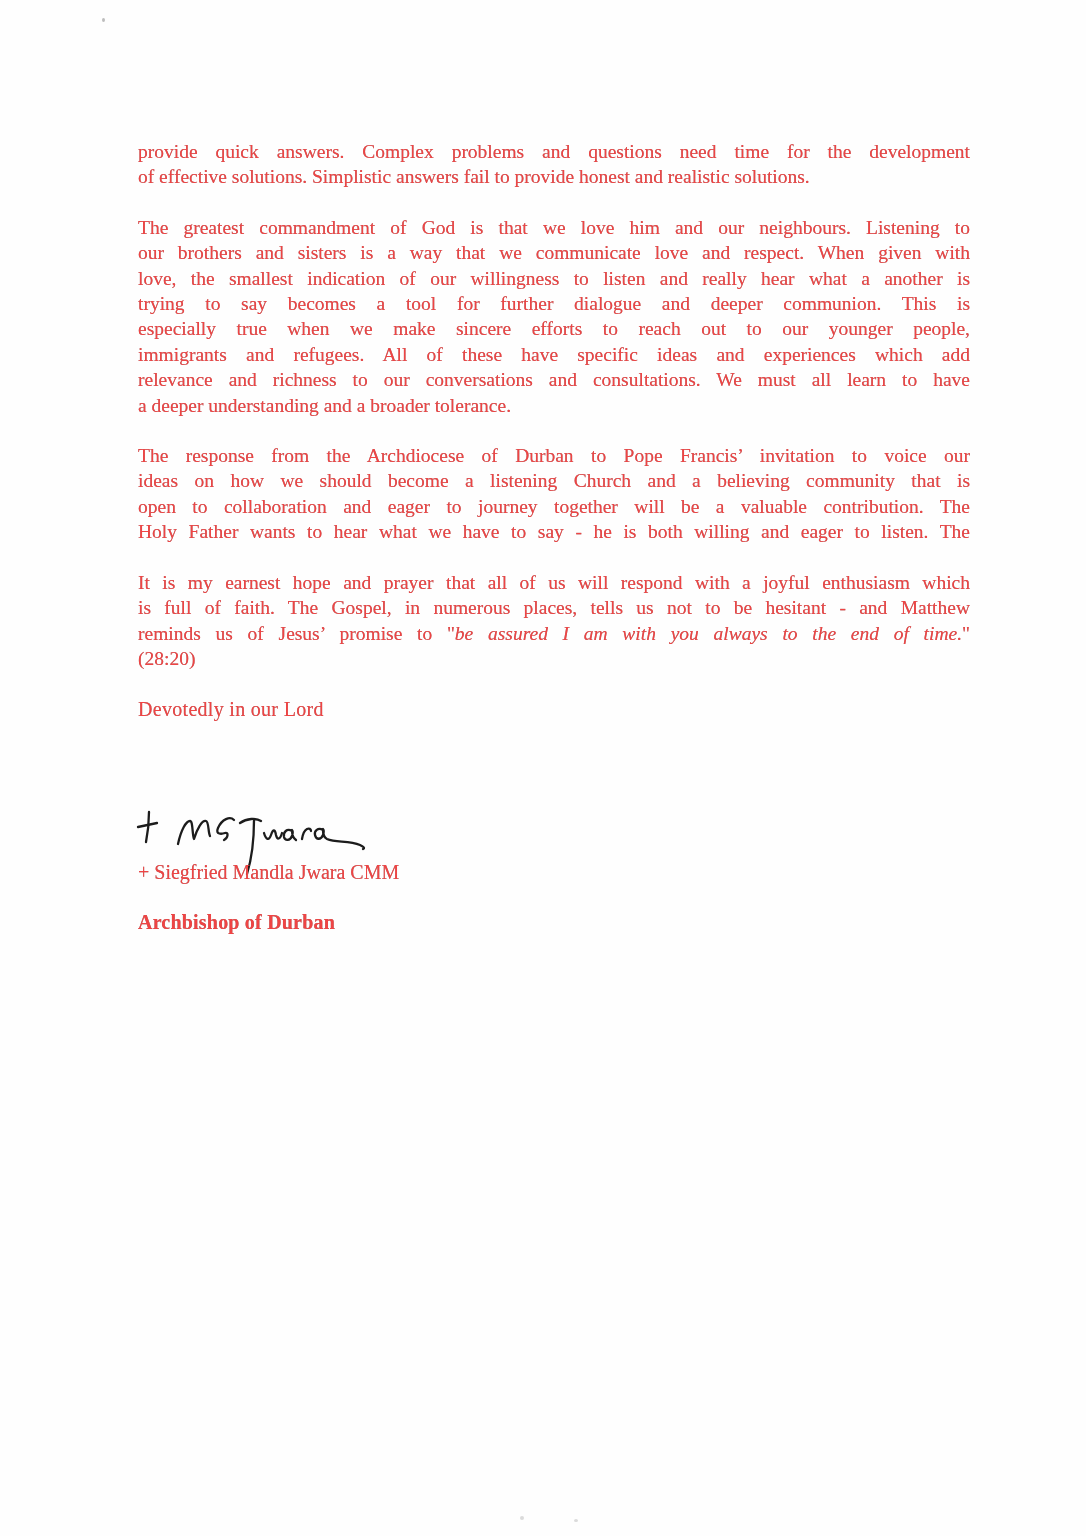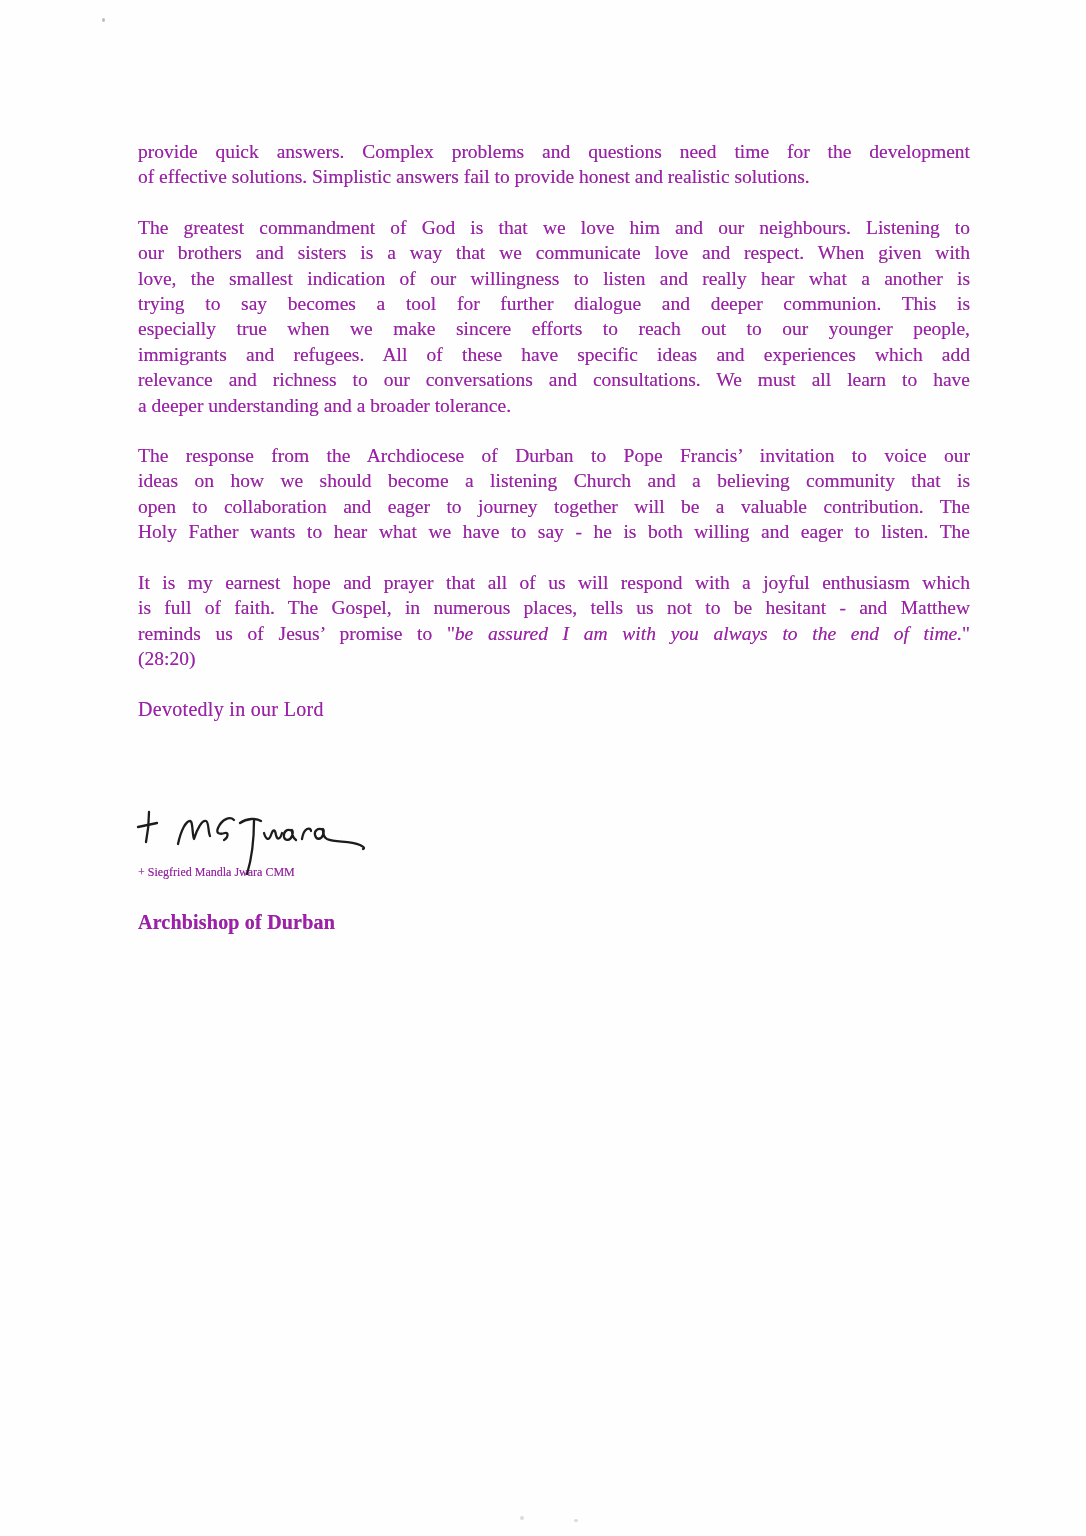--- a/index.html
+++ b/index.html
@@ -5,21 +5,21 @@
   * { margin: 0; padding: 0; box-sizing: border-box; }
   html, body { background: #e8e8e8; }
   .page {
     position: relative;
     width: 1086px;
     height: 1536px;
     background: #fefefe;
     margin: 0 auto;
     overflow: hidden;
     font-family: "Liberation Serif", "DejaVu Serif", serif;
-    color: #a21caf;
+    color: #ef4444;
   }
   .content {
     position: absolute;
     left: 138px;
     top: 139px;
     width: 832px;
   }
   .para { margin-bottom: 25px; }
   .line {
     font-size: 19.5px;
@@ -44,21 +44,21 @@
     text-shadow: 0 0 0.4px rgba(20,20,20,0.45);
   }
   .signature-svg {
     display: block;
     width: 250px;
     height: 80px;
     margin: 80px 0 -22px -8px;
     overflow: visible;
   }
   .signature-name {
-    font-size: 12px;
+    font-size: 20px;
     line-height: 25px;
     text-shadow: 0 0 0.4px rgba(20,20,20,0.45);
   }
   .signature-title {
     margin-top: 26px;
     font-size: 20px;
     font-weight: bold;
     letter-spacing: 0.2px;
     text-shadow: 0 0 0.5px rgba(20,20,20,0.5);
   }

